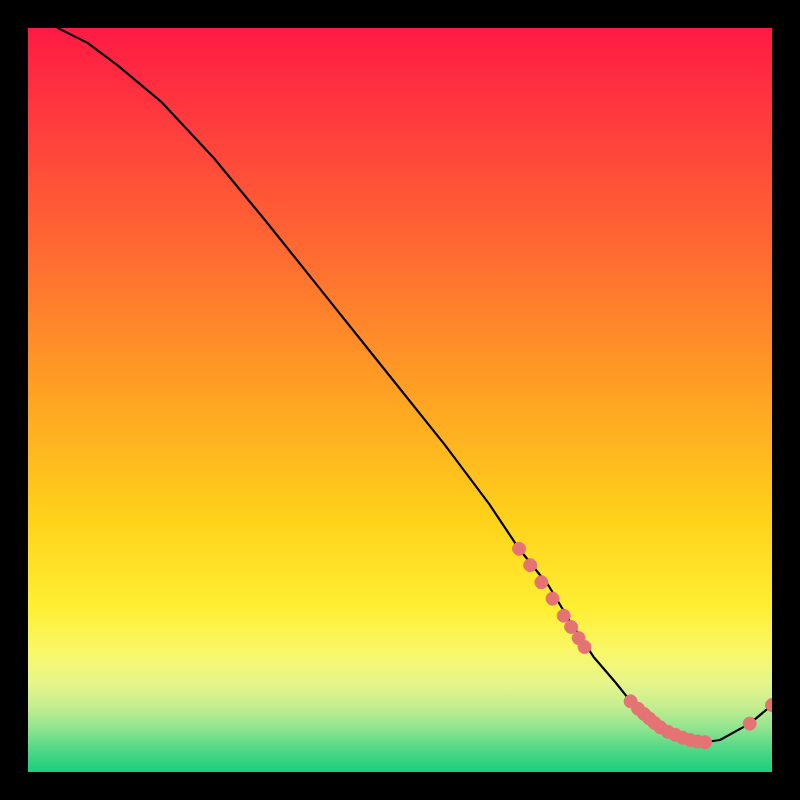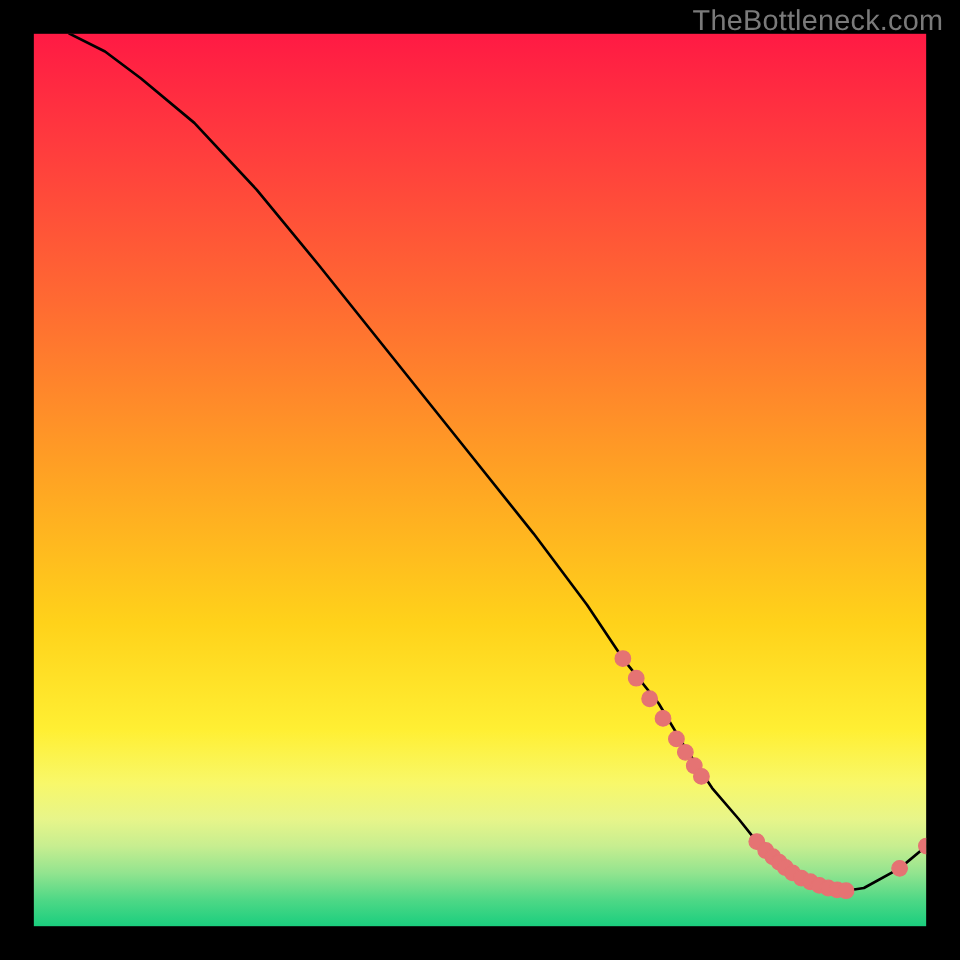--- a/index.html
+++ b/index.html
@@ -73,21 +73,20 @@
   .dot {
     fill: #e57373; 
     stroke: #e57373;
   }
 </style>
 </head>
 <body>
 
 <div class="stage">
 
-  <div class="watermark">TheBottleneck.com</div>
 
   <div class="chart-area">
     <div class="gradient-bg"></div>
 
     <svg class="curve" viewBox="0 0 744 744" preserveAspectRatio="none">
       <path id="curvePath" class="curve-path" d="M29.76 0.00 L59.52 14.88 L89.28 37.20 L133.92 74.40 L186.00 130.20 L238.08 193.44 L297.60 267.84 L357.12 342.24 L416.64 416.64 L461.28 476.16 L491.04 520.80 L520.80 558.00 L543.12 595.20 L565.44 628.68 L587.76 654.72 L602.64 673.32 L617.52 688.20 L632.40 699.36 L647.28 706.80 L662.16 712.01 L677.04 714.24 L691.92 712.01 L721.68 695.64 L744.00 677.04"></path>
       <g id="dots">
           <circle cx="491.04" cy="520.80" r="6.5" class="dot" fill="#e57373"></circle>
           <circle cx="502.20" cy="537.17" r="6.5" class="dot" fill="#e57373"></circle>
           <circle cx="513.36" cy="554.28" r="6.5" class="dot" fill="#e57373"></circle>

